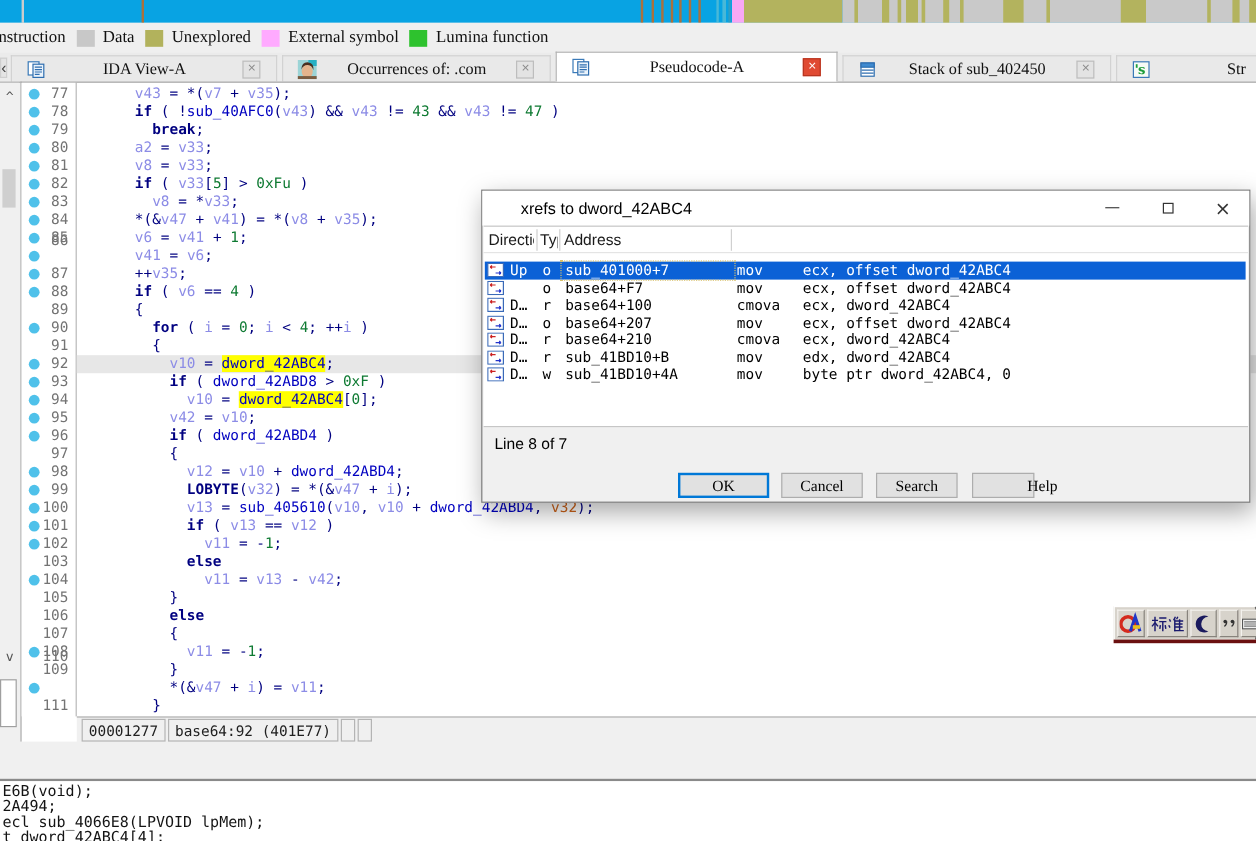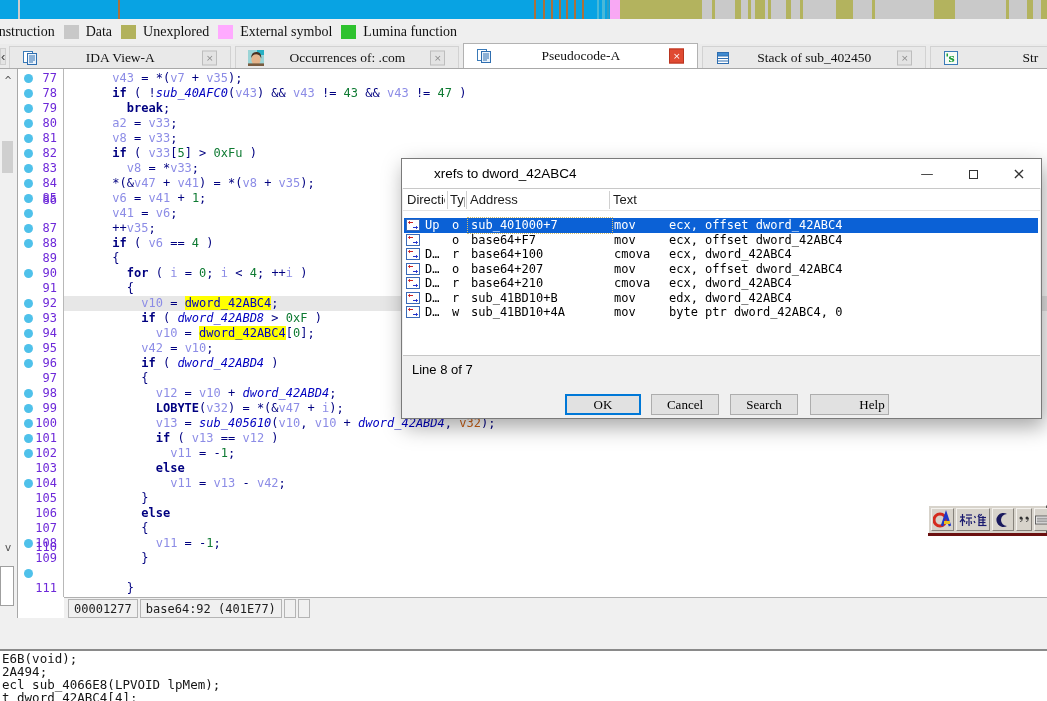--- a/index.html
+++ b/index.html
@@ -42,33 +42,33 @@
   #main-divider { position:absolute; left:0; top:68px; width:1047px; height:1px; background:#aaaaaa; z-index:1; }
   #left-strip { position:absolute; left:0; top:69px; width:16px; height:549px; background:#f0f0f0; z-index:2; }
   .strip-arrow { position:absolute; left:2px; width:12px; height:14px; color:#555; font-size:11px;
     text-align:center; font-family:"DejaVu Sans Mono", monospace; }
   #strip-thumb { position:absolute; left:2px; top:72px; width:11px; height:32px; background:#cfcfcf; }
   #strip-box { position:absolute; left:0; top:497px; width:14px; height:40px; background:#fff; border:1px solid #9f9f9f; }
   #code-panel { position:absolute; left:17px; top:68px; width:1030px; height:550px;
     background:#fff; border-left:1px solid #a8a8a8; border-top:1px solid #a8a8a8; z-index:2; }
   #gutter { position:absolute; left:0; top:0; width:45px; height:528px; background:#fff; }
   .bp-dot { position:absolute; left:6px; width:9px; height:9px; border-radius:50%; background:#4fc1ea; }
-  .lnum { position:absolute; left:0; width:39px; height:15px; text-align:right; color:#6d28d9;
+  .lnum { position:absolute; left:0; width:39px; height:15px; text-align:right; color:#737373;
     font-family:"DejaVu Sans Mono", monospace; font-size:12px; line-height:15px; }
   #gutter-sep { position:absolute; left:45px; top:0; width:1px; height:528px; background:#b8b8b8; }
   #code-lines { position:absolute; left:46px; top:0; right:0; height:528px; }
   .code-line { position:absolute; left:0; width:984px; height:15px; white-space:pre;
     font-family:"DejaVu Sans Mono", monospace; font-size:12px; line-height:15px; }
   .code-line.cur { background:#e7e7e7; }
   .lt { position:absolute; left:5px; top:0; white-space:pre; }
   .sg-p { color:#000080; }
   .sg-k { color:#000080; font-weight:bold; }
   .sg-v { color:#8c8ce6; }
   .sg-n { color:#0e7a32; }
-  .sg-d { color:#0000c0;font-style:italic; }
+  .sg-d { color:#0000c0; }
   .sg-o { color:#cd6218; }
   .sg-hl { color:#0000c0; background:#ffff00; }
   #status-bar { position:absolute; left:46px; right:0; top:528px; height:22px; background:#f0f0f0;
     border-top:1px solid #b0b0b0; display:flex; align-items:stretch; padding:1px 0 1px 4px; }
   .sb-cell { border:1px solid #b4b4b4; margin-right:2px; padding:1px 5px;
     font-family:"DejaVu Sans Mono", monospace; font-size:12px; color:#202020; line-height:16px; }
   .sb-cell.empty { min-width:10px; }
   
   #bottom-divider { position:absolute; left:0; top:649px; width:1047px; height:2px; background:#8a8a8a; }
   #bottom-panel { position:absolute; left:0; top:651px; width:1047px; height:50px; background:#fff; }
@@ -104,21 +104,21 @@
   .c-ops  { position:absolute; left:265px; }
   .foc { position:absolute; left:64px; width:144px; top:0; bottom:0; outline:1px dotted #d8c06a; }
   #dlg-status { position:absolute; left:10px; top:203px; font-size:13px; color:#000; }
   #dlg-buttons { position:absolute; left:0; right:0; top:235px; height:23px; }
   .dbtn { position:absolute; height:21px; background:#e1e1e1; border:1px solid #adadad;
     font-family:"Liberation Serif", serif; font-size:13px; color:#000; text-align:center; line-height:19px; }
   .dbtn.def { border:2px solid #0078d7; line-height:17px; }
   .dbtn:nth-child(1){ left:163px; width:76px; }
   .dbtn:nth-child(2){ left:249px; width:68px; }
   .dbtn:nth-child(3){ left:328px; width:68px; }
-  .dbtn:nth-child(4){ left:408px; width:79px;padding-left:45px; }
+  .dbtn:nth-child(4){ left:408px; width:52px;padding-left:45px; }
   
   #ime-bar { position:absolute; left:928px; top:505px; width:119px; height:28px; background:#d7d3cb;
     border-top:1px solid #fff; border-left:1px solid #fff; border-right:1px solid #555; z-index:11; }
   #ime-underline { position:absolute; left:928px; top:533px; width:119px; height:3px; background:#6b1010; z-index:11; }
   .ime-btn { position:absolute; top:2px; height:23px; background:#d7d3cb;
     border-top:1px solid #f4f2ee; border-left:1px solid #f4f2ee; border-right:1px solid #87837c;
     border-bottom:1px solid #87837c; display:flex; align-items:center; justify-content:center; }
   #ime-logo { left:2px; width:23px; }
   #ime-mode { left:27px; width:34px; }
   #ime-moon { left:63px; width:22px; }
@@ -351,20 +351,21 @@
         <div class="code-line" style="top: 347px;"><span class="lt"><span class="sg-p">            </span><span class="sg-v">v13</span><span class="sg-p"> = </span><span class="sg-d">sub_405610</span><span class="sg-p">(</span><span class="sg-v">v10</span><span class="sg-p">, </span><span class="sg-v">v10</span><span class="sg-p"> + </span><span class="sg-d">dword_42ABD4</span><span class="sg-p">, </span><span class="sg-o">v32</span><span class="sg-p">);</span></span></div>
         <div class="code-line" style="top: 362px;"><span class="lt"><span class="sg-p">            </span><span class="sg-k">if</span><span class="sg-p"> ( </span><span class="sg-v">v13</span><span class="sg-p"> == </span><span class="sg-v">v12</span><span class="sg-p"> )</span></span></div>
         <div class="code-line" style="top: 377px;"><span class="lt"><span class="sg-p">              </span><span class="sg-v">v11</span><span class="sg-p"> = -</span><span class="sg-n">1</span><span class="sg-p">;</span></span></div>
         <div class="code-line" style="top: 392px;"><span class="lt"><span class="sg-p">            </span><span class="sg-k">else</span></span></div>
         <div class="code-line" style="top: 407px;"><span class="lt"><span class="sg-p">              </span><span class="sg-v">v11</span><span class="sg-p"> = </span><span class="sg-v">v13</span><span class="sg-p"> - </span><span class="sg-v">v42</span><span class="sg-p">;</span></span></div>
         <div class="code-line" style="top: 422px;"><span class="lt"><span class="sg-p">          }</span></span></div>
         <div class="code-line" style="top: 437px;"><span class="lt"><span class="sg-p">          </span><span class="sg-k">else</span></span></div>
         <div class="code-line" style="top: 452px;"><span class="lt"><span class="sg-p">          {</span></span></div>
         <div class="code-line" style="top: 467px;"><span class="lt"><span class="sg-p">            </span><span class="sg-v">v11</span><span class="sg-p"> = -</span><span class="sg-n">1</span><span class="sg-p">;</span></span></div>
         <div class="code-line" style="top: 482px;"><span class="lt"><span class="sg-p">          }</span></span></div>
+        <div class="code-line" style="top: 497px;"><span class="lt"><span class="sg-p">          *(&amp;</span><span class="sg-v">v47</span><span class="sg-p"> + </span><span class="sg-v">i</span><span class="sg-p">) = </span><span class="sg-v">v11</span><span class="sg-p">;</span></span></div>
         <div class="code-line" style="top: 512px;"><span class="lt"><span class="sg-p">        }</span></span></div>
       </div>
     <div id="status-bar">
         <span class="sb-cell">00001277</span>
         <span class="sb-cell">base64:92 (401E77)</span>
         <span class="sb-cell empty"></span>
         <span class="sb-cell empty"></span>
       </div>
   </div>
 
@@ -385,21 +386,20 @@
       <span class="dlg-ctl" id="dlg-close">×</span>
     </div>
     <div id="dlg-body">
       <div id="dlg-header">
         <div class="hsep" style="left:44px"></div>
         <div class="hsep" style="left:63px"></div>
         <div class="hsep" style="left:206px"></div>
       <div class="hcol" style="left: 4px; width: 38px;">Direction</div>
           <div class="hcol" style="left: 47px; width: 15px;">Type</div>
           <div class="hcol" style="left: 67px; width: 138px;">Address</div>
-          <div class="hcol" style="left: 210px; width: 300px;">Text</div>
         </div>
       <div id="dlg-list">
           <div class="xrow sel" style="top: 6px;">
             <span class="xic"><svg width="14" height="12" viewBox="0 0 14 12">
                 <rect x="0.5" y="0.5" width="13" height="11" fill="#fff" stroke="#3a6ab8"></rect>
                 <path d="M2.5 3.5 H7 M2.5 3.5 L4 2.2 M2.5 3.5 L4 4.8" stroke="#cc2222" fill="none"></path>
                 <path d="M11.5 8.5 H7 M11.5 8.5 L10 7.2 M11.5 8.5 L10 9.8" stroke="#2233cc" fill="none"></path>
               </svg></span>
             <span class="c-dir">Up</span>
             <span class="c-typ">o</span>

